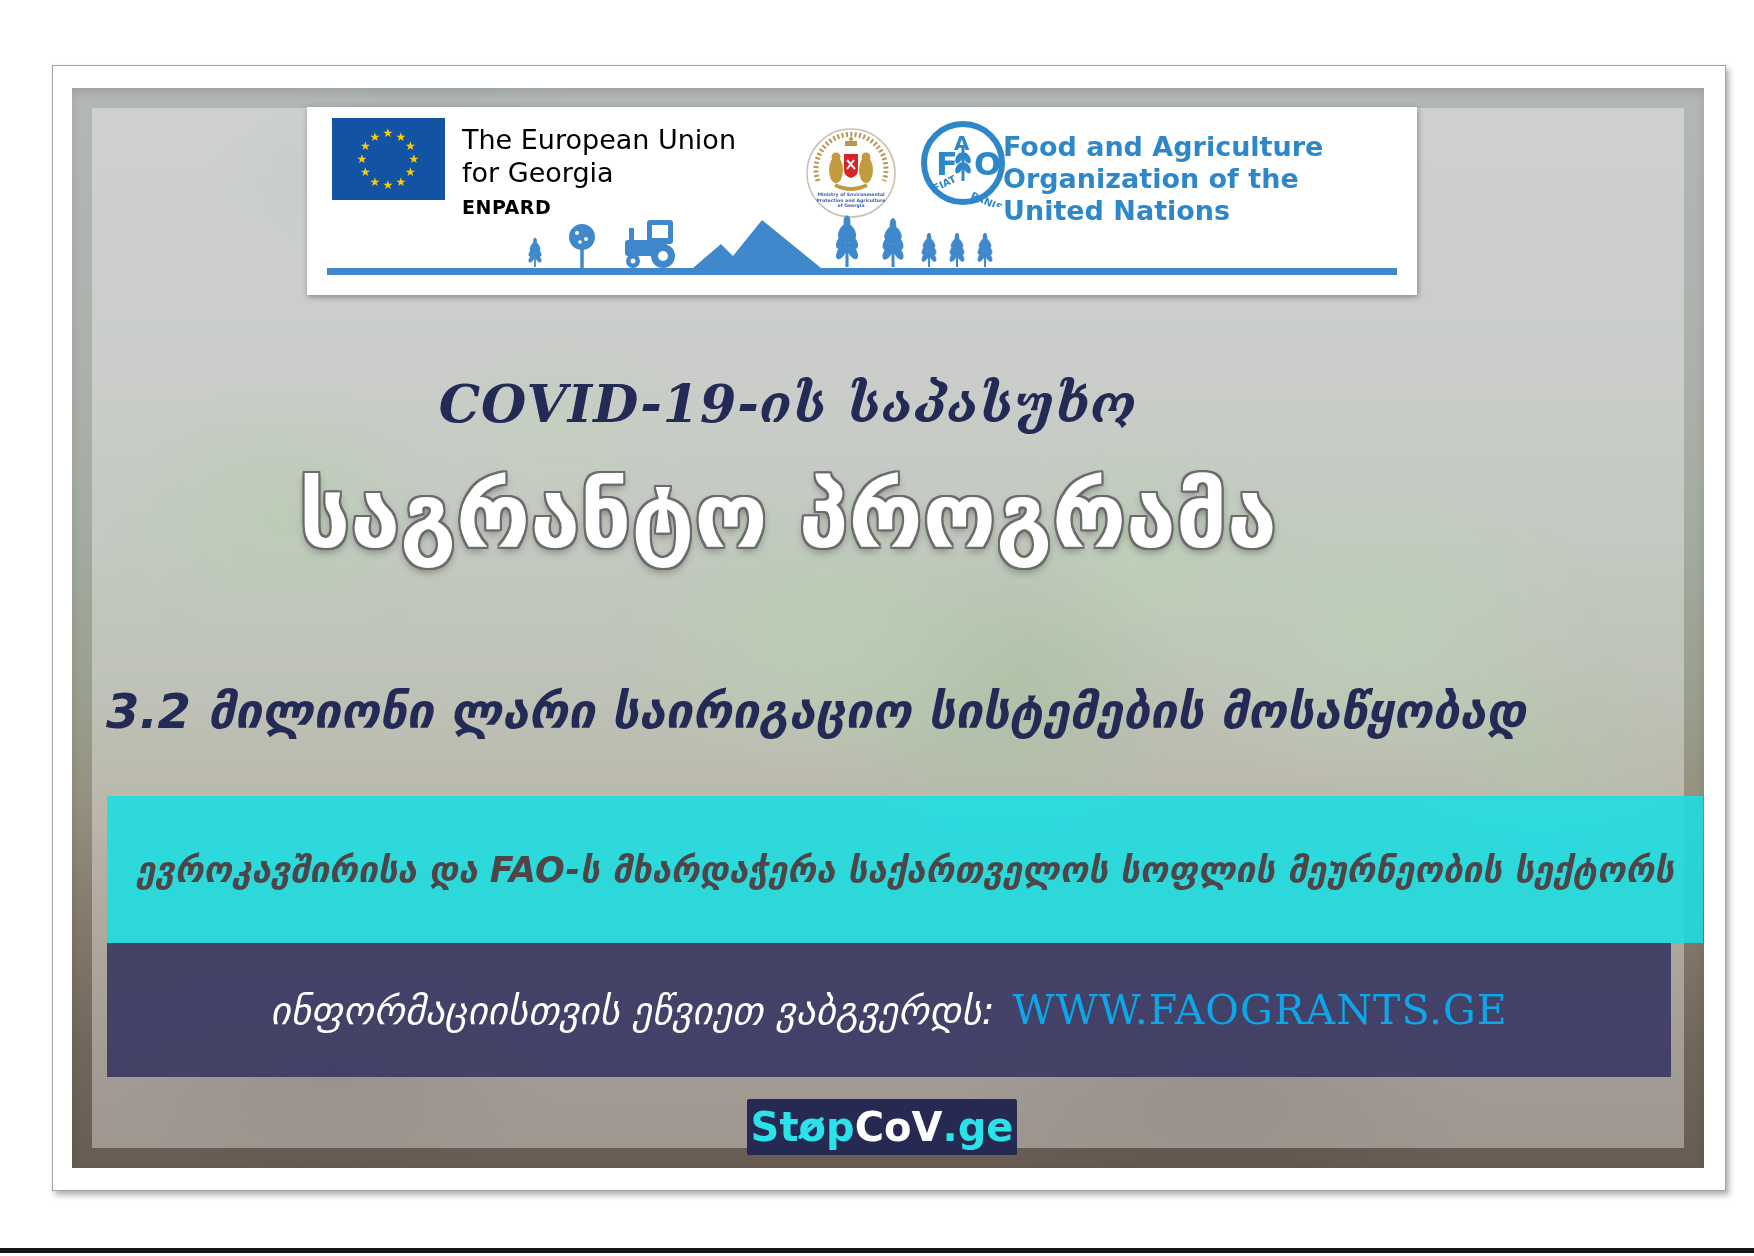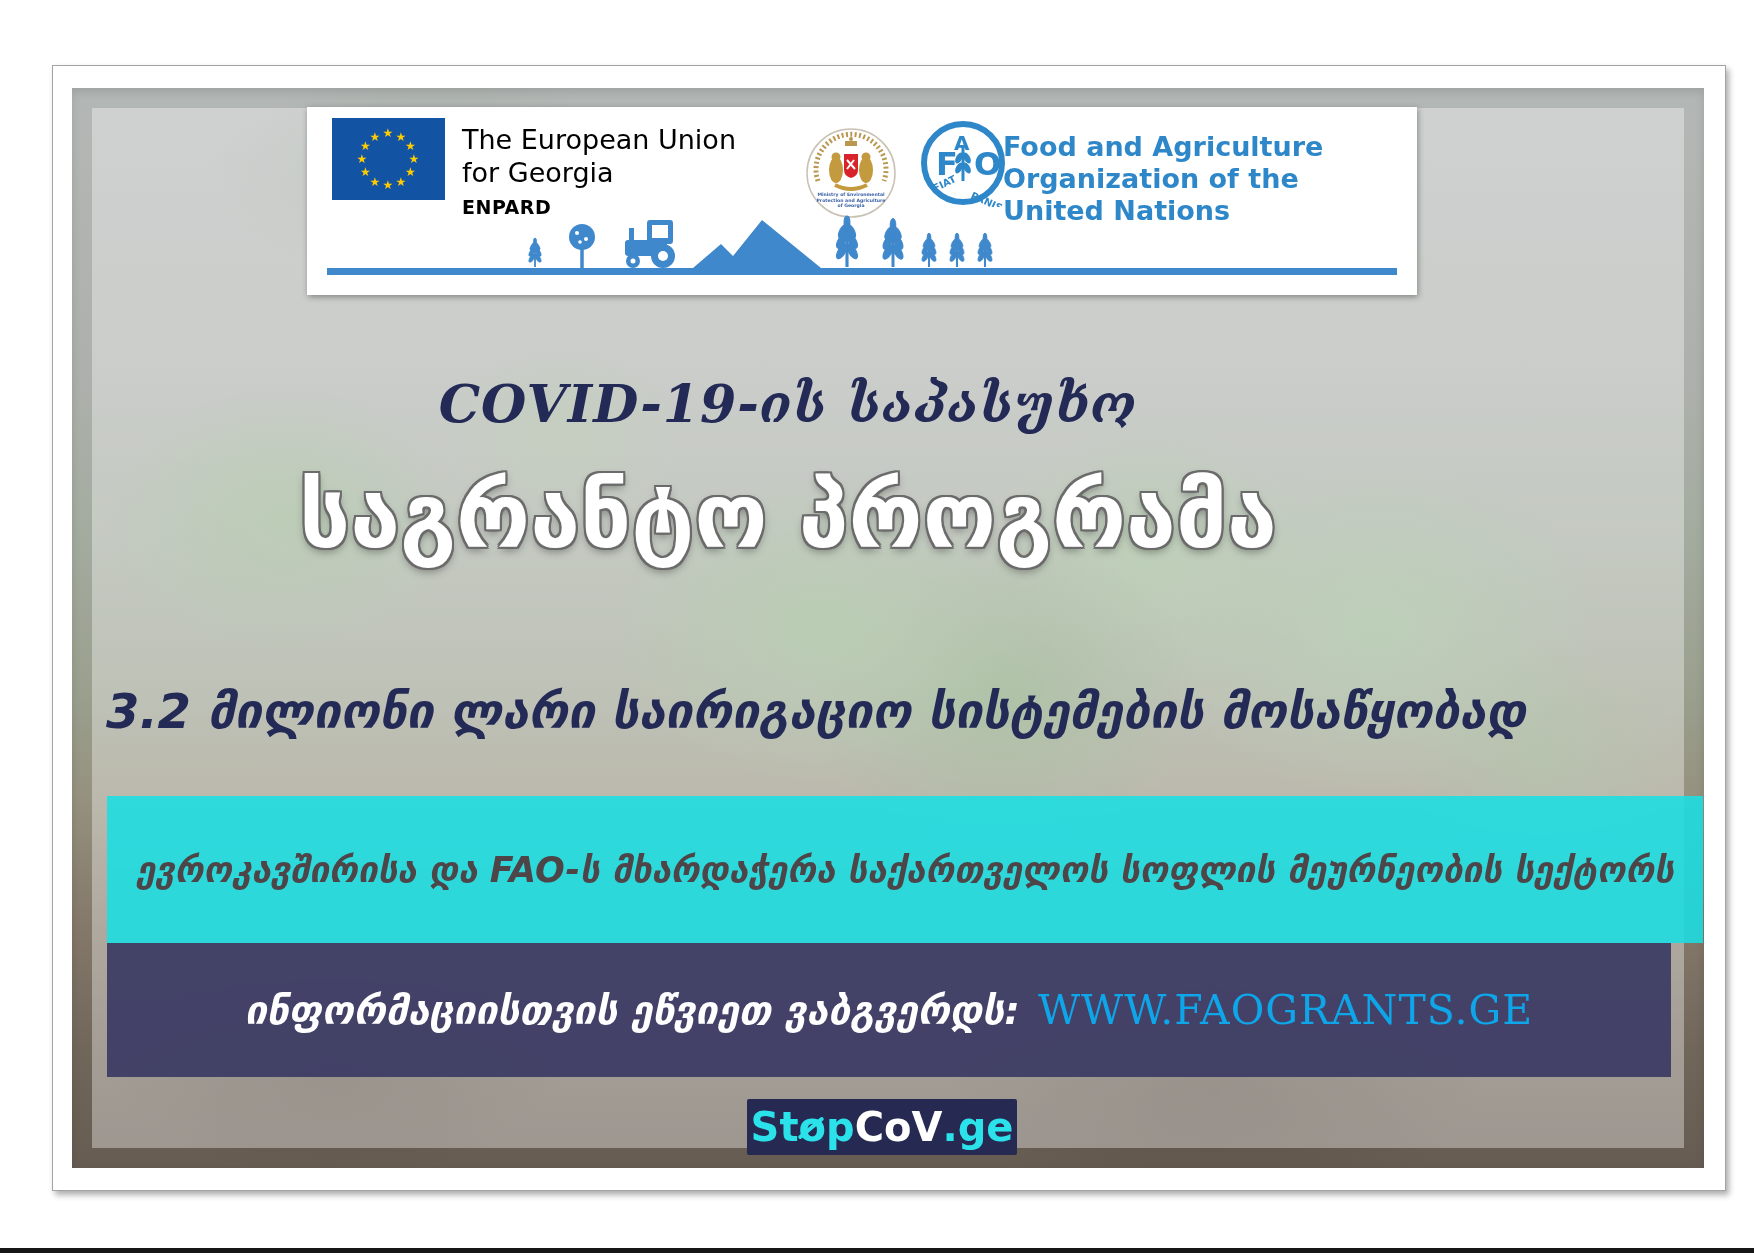--- a/index.html
+++ b/index.html
@@ -47,21 +47,21 @@
       2px 0 0 #6b6b6b,-2px 2px 0 #6b6b6b,0 2px 0 #6b6b6b,2px 2px 0 #6b6b6b,0 4px 8px rgba(0,0,0,0.35);}
   .subtitle{position:absolute;left:0;top:595px;width:1432px;text-align:center;
     font-size:48px;font-weight:bold;font-style:italic;color:#232a56;margin-left:28px;}
 
   
   .cyan-band{position:absolute;left:35px;top:708px;width:1596px;height:147px;
     background:rgba(26,222,226,0.88);display:flex;align-items:center;justify-content:center;}
   .cyan-text{font-size:35px;font-style:italic;font-weight:600;color:#4d4548;}
   .navy-band{position:absolute;left:35px;top:855px;width:1564px;height:134px;
     background:rgba(59,58,99,0.93);display:flex;align-items:center;justify-content:center;gap:18px;}
-  .navy-georgian{font-size:39px;font-weight:bold;font-style:italic;color:#ffffff;}
+  .navy-georgian{font-size:39px;font-weight:normal;font-style:italic;color:#ffffff;}
   .navy-url{font-size:41px;font-family:"DejaVu Serif",serif;color:#0ea5e9;letter-spacing:1px;}
 
   
   .badge{position:absolute;left:675px;top:1011px;width:270px;height:56px;background:#262a52;
     border-radius:2px;display:flex;align-items:center;justify-content:center;
     font-size:40px;font-weight:bold;line-height:1;}
   .seg-c{color:#2be2ea;} .seg-w{color:#ffffff;}
   .slash-o{position:relative;display:inline-block;color:#2be2ea;}
   .slash-o::after{content:"";position:absolute;left:-4px;top:48%;width:32px;height:4px;
     background:#2be2ea;transform:rotate(-40deg);border-radius:2px;}

